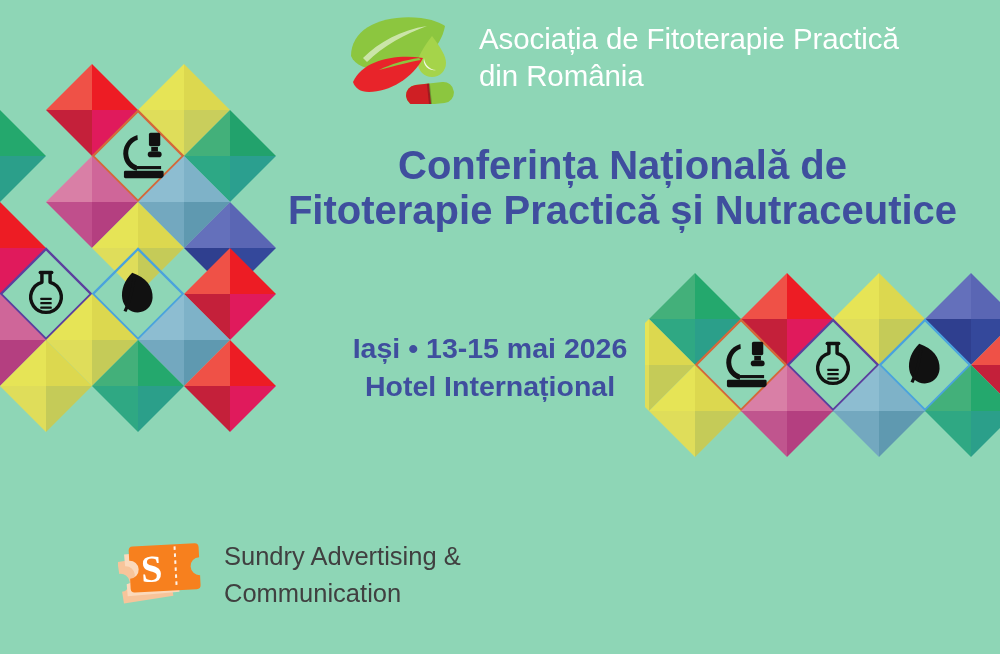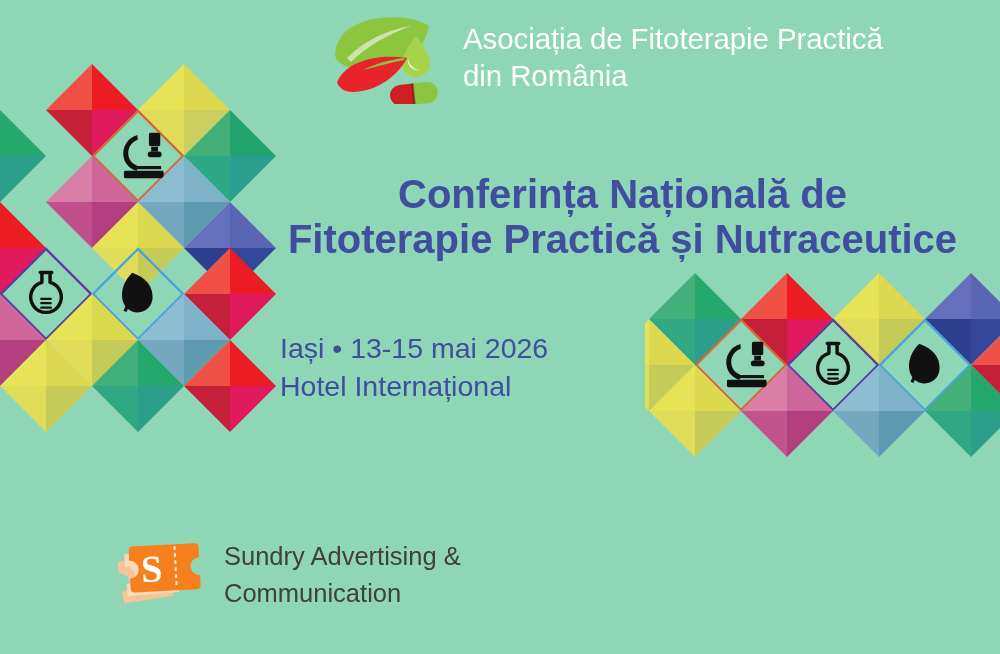--- a/index.html
+++ b/index.html
@@ -15,21 +15,21 @@
     background:#8ed6b6;
     overflow:hidden;
   }
 
   
   .pattern{position:absolute;pointer-events:none;}
   .pattern svg{display:block;}
 
   
   .header{
-    position:absolute;left:329px;top:12px;
+    position:absolute;left:345px;top:12px;
     display:flex;align-items:center;gap:16px;
     z-index:5;
   }
   .header-logo{width:118px;height:92px;flex:none;}
   .header-text{
     color:#ffffff;
     font-size:29.5px;
     line-height:1.25;
     font-weight:400;
     letter-spacing:-0.1px;
@@ -39,29 +39,29 @@
   
   .title{
     position:absolute;left:255px;top:143px;width:735px;
     text-align:center;
     color:#3f4e9e;
     font-size:40px;
     font-weight:bold;
     line-height:1.13;
     white-space:pre-line;
     z-index:5;
-    margin-top:29px;
   }
 
   
   .venue{
     position:absolute;left:280px;top:330px;width:420px;
+    text-align:center;
     color:#3f4e9e;
     font-size:28.5px;
-    font-weight:normal;
+    font-weight:bold;
     line-height:1.33;
     white-space:pre-line;
     z-index:5;
   }
 
   
   .brand{
     position:absolute;left:118px;top:533px;
     display:flex;align-items:center;gap:14px;
     z-index:5;

